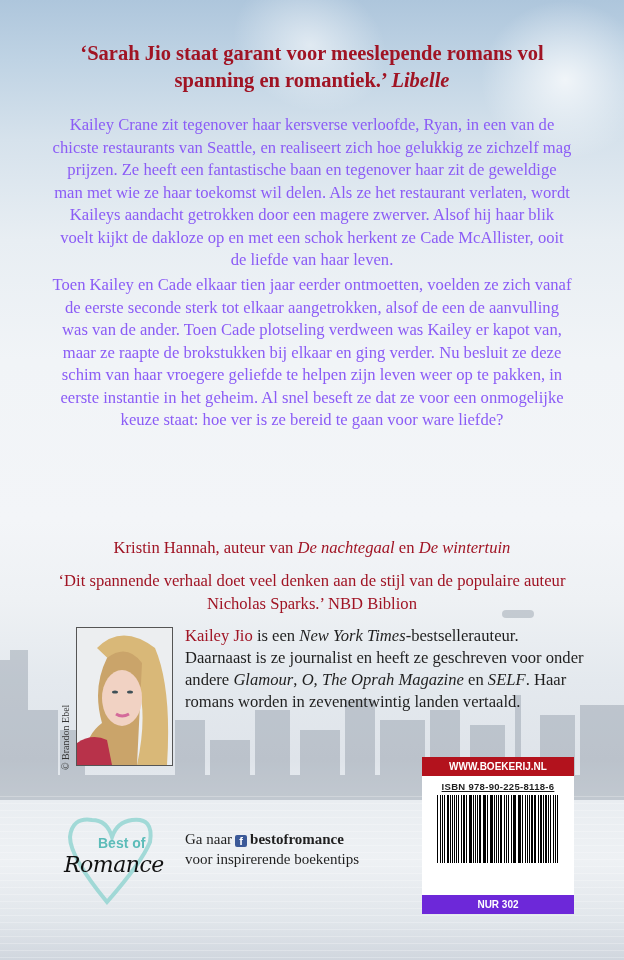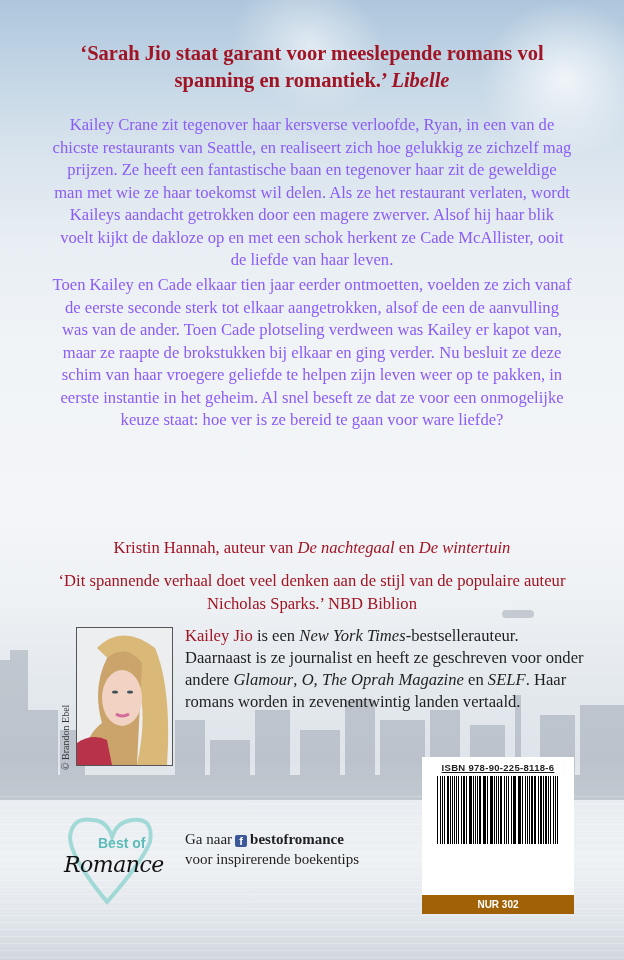--- a/index.html
+++ b/index.html
@@ -61,21 +61,21 @@
 
   .isbn-box {
     position:absolute; left:422px; top:757px; width:152px; height:157px; background:#fff;
   }
   .isbn-top { height:19px; background:#b3121d; color:#fff; font-family:"Liberation Sans", sans-serif;
     font-weight:bold; font-size:10px; text-align:center; line-height:19px; }
   .isbn-label { font-family:"Liberation Sans", sans-serif; font-weight:bold; font-size:9.5px; text-align:center; margin-top:5px; letter-spacing:0.3px;text-decoration:underline; }
   .barcode { margin: 3px auto 0; width:122px; height:68px; display:flex; align-items:stretch; }
   .barcode span { display:block; background:#000; height:100%; }
   .isbn-digits { font-family:"Liberation Sans", sans-serif; font-size:14px; text-align:center; letter-spacing:1.2px; margin-top:1px; }
-  .nur { position:absolute; left:0; bottom:0; width:100%; height:19px; background:#a16207; color:#fff;
+  .nur { position:absolute; left:0; bottom:0; width:100%; height:19px; background:#6d28d9; color:#fff;
     font-family:"Liberation Sans", sans-serif; font-weight:bold; font-size:10px; text-align:center; line-height:19px; }
 
   .bor-logo { position:absolute; left:62px; top:812px; width:110px; height:100px; }
   .bor-best { position:absolute; left:98px; top:835px; font-family:"Liberation Sans", sans-serif; font-weight:bold;
     font-size:14px; color:#5cbcb9;text-align:center; }
   .bor-rom { position:absolute; left:64px; top:852px; font-family:"DejaVu Serif", serif; font-style:italic;
     font-size:22px; color:#111; letter-spacing:-0.5px; }
   .fb-line { position:absolute; left:185px; top:829px; font-size:15px; line-height:20px; color:#1f1f1f; }
   .fb-line b { font-weight:bold; }
   .fb-icon { display:inline-block; width:12px; height:12px; background:#3b5998; color:#fff; font-family:"Liberation Sans", sans-serif;
@@ -161,20 +161,21 @@
 </svg>
 <div class="bor-best">Best of</div>
 <div class="bor-rom">Romance</div>
 
 <div class="fb-line">
   <span>Ga naar</span><span class="fb-icon">f</span><b>bestofromance</b><br>
   <span>voor inspirerende boekentips</span>
 </div>
 
 <div class="isbn-box">
+  <div class="isbn-top">WWW.BOEKERIJ.NL</div>
   <div class="isbn-label">ISBN 978-90-225-8118-6</div>
   <div class="barcode" id="barcode">
       <span style="width: 2px; margin-right: 2px;"></span>
       <span style="width: 1px; margin-right: 1px;"></span>
       <span style="width: 1px; margin-right: 1px;"></span>
       <span style="width: 2px; margin-right: 2px;"></span>
       <span style="width: 3px; margin-right: 1px;"></span>
       <span style="width: 1px; margin-right: 1px;"></span>
       <span style="width: 1px; margin-right: 2px;"></span>
       <span style="width: 1px; margin-right: 1px;"></span>

